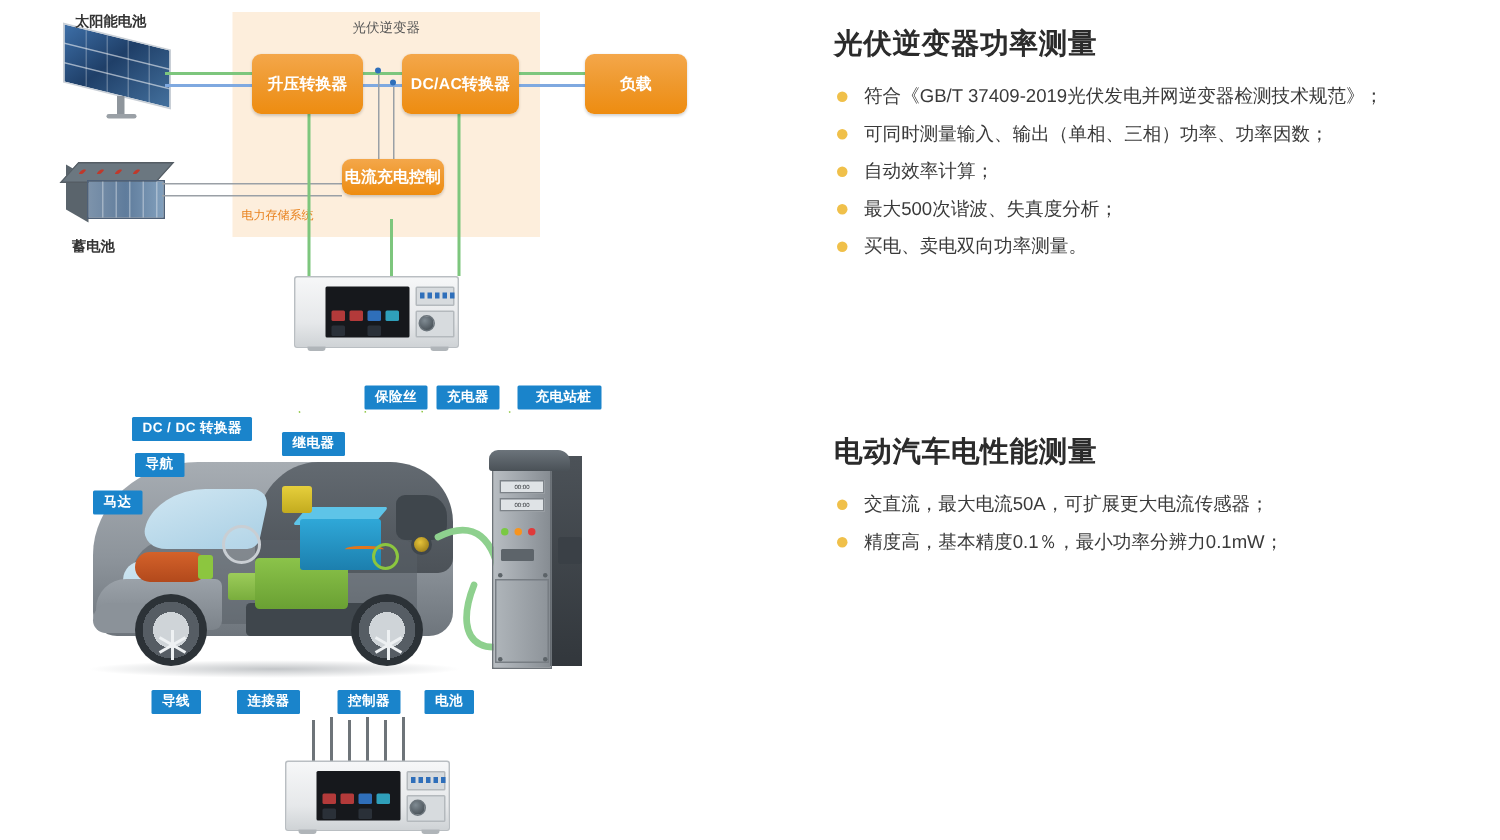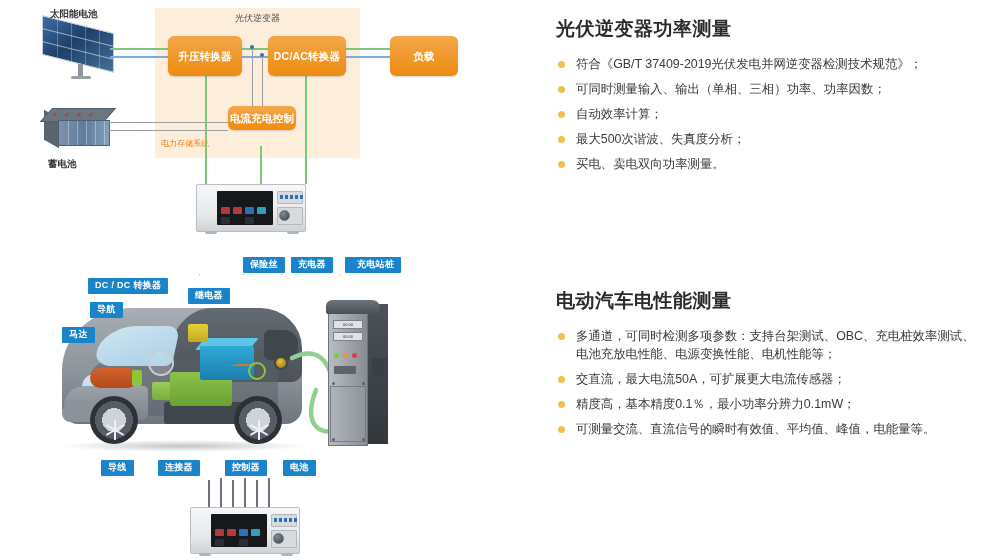--- a/index.html
+++ b/index.html
@@ -500,20 +500,18 @@
       <li>可同时测量输入、输出（单相、三相）功率、功率因数；</li>
       <li>自动效率计算；</li>
       <li>最大500次谐波、失真度分析；</li>
       <li>买电、卖电双向功率测量。</li>
     </ul>
   </div>
 
   <div class="section" id="sec2">
     <div class="sec-title">电动汽车电性能测量</div>
     <ul class="blist">
-      <li>多通道，可同时检测多项参数：支持台架测试、OBC、充电桩效率测试、电池充放电性能、电源变换性能、电机性能等；</li>
       <li>交直流，最大电流50A，可扩展更大电流传感器；</li>
       <li>精度高，基本精度0.1％，最小功率分辨力0.1mW；</li>
-      <li>可测量交流、直流信号的瞬时有效值、平均值、峰值，电能量等。</li>
     </ul>
   </div>
 
 </div>
 
 </body></html>

